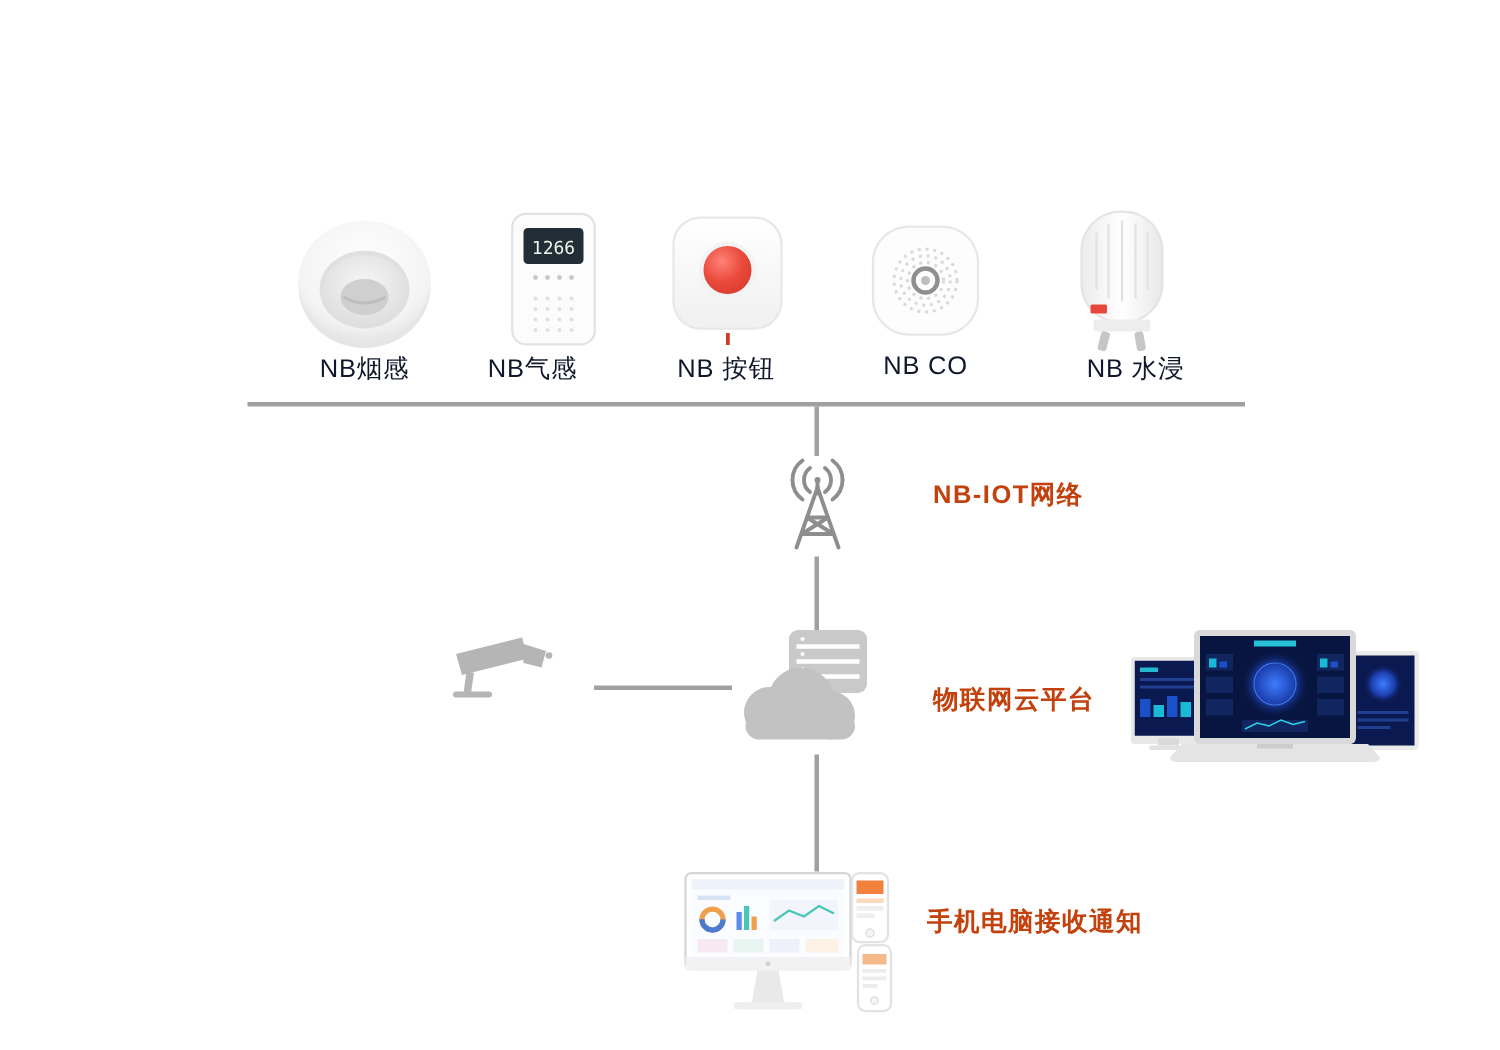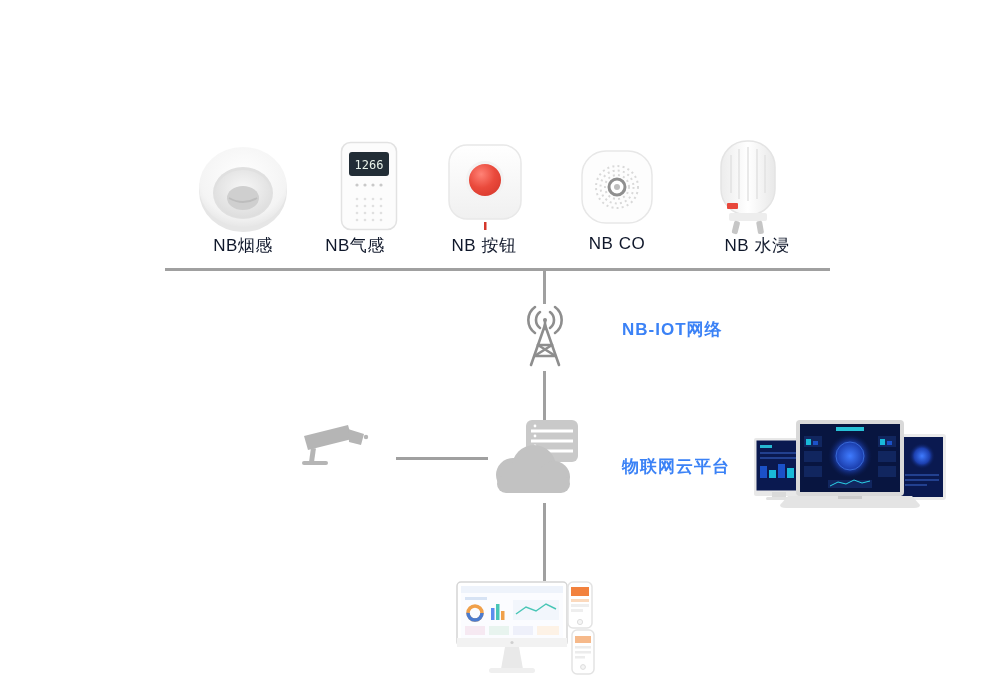--- a/index.html
+++ b/index.html
@@ -6,21 +6,21 @@
   .canvas{
     position:relative;width:1000px;height:700px;background:#ffffff;overflow:hidden;
     font-family:"Liberation Sans","DejaVu Sans",sans-serif;
   }
   .abs{position:absolute;text-align:right;}
   .dev-label{
     position:absolute;top:234px;width:110px;text-align:center;
     font-size:17px;font-weight:400;color:#0f172a;letter-spacing:0.5px;
   }
   .side-label{
-    position:absolute;font-size:17px;font-weight:700;color:#3b82f6;letter-spacing:1px;
+    position:absolute;font-size:17px;font-weight:700;color:#c2410c;letter-spacing:1px;
   }
   .hline{position:absolute;height:3px;background:#a0a0a0;}
   .vline{position:absolute;width:3px;background:#a0a0a0;}
 </style>
 </head>
 <body>
 
 <div class="canvas">
 
   <div class="abs" style="left:197px;top:142px;">
@@ -284,14 +284,15 @@
       <circle cx="125" cy="42" r="2.6" fill="#f5f5f5" stroke="#dddddd"></circle>
 
       <rect x="117" y="50" width="22" height="44" rx="5" fill="#ffffff" stroke="#e3e3e3" stroke-width="1.5"></rect>
       <rect x="120" y="56" width="16" height="7" fill="#f6b98a"></rect>
       <rect x="120" y="66" width="16" height="2.5" fill="#ececec"></rect>
       <rect x="120" y="71" width="16" height="2.5" fill="#ececec"></rect>
       <rect x="120" y="76" width="10" height="2.5" fill="#ececec"></rect>
       <circle cx="128" cy="87" r="2.4" fill="#f5f5f5" stroke="#dddddd"></circle>
     </svg>
   </div>
+  <div class="side-label" style="left:618px;top:603px;">手机电脑接收通知</div>
 
 </div>
 
 </body></html>

